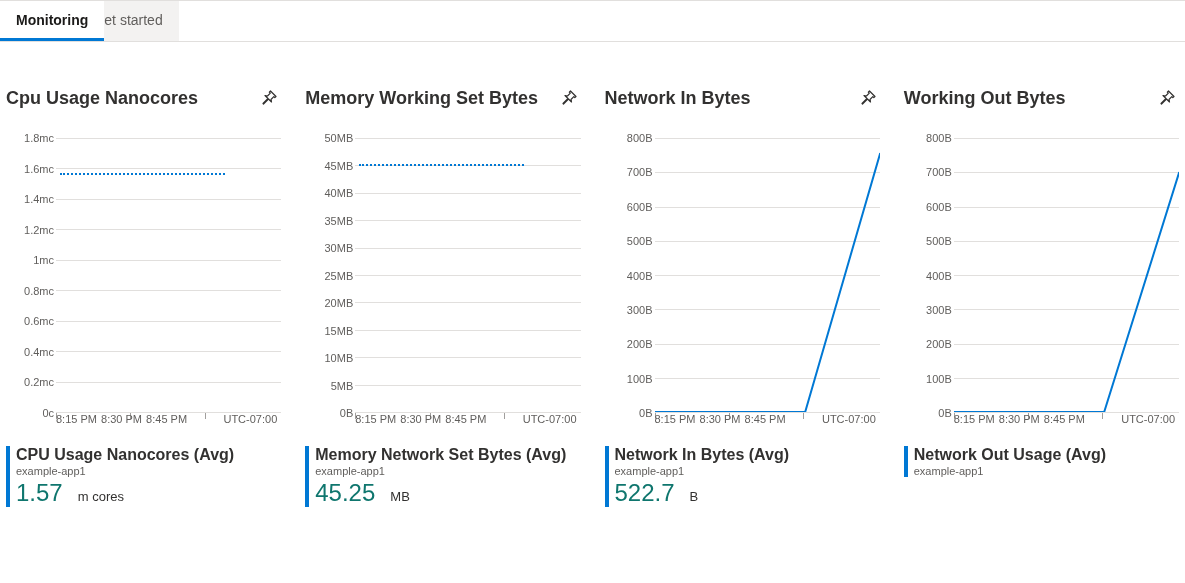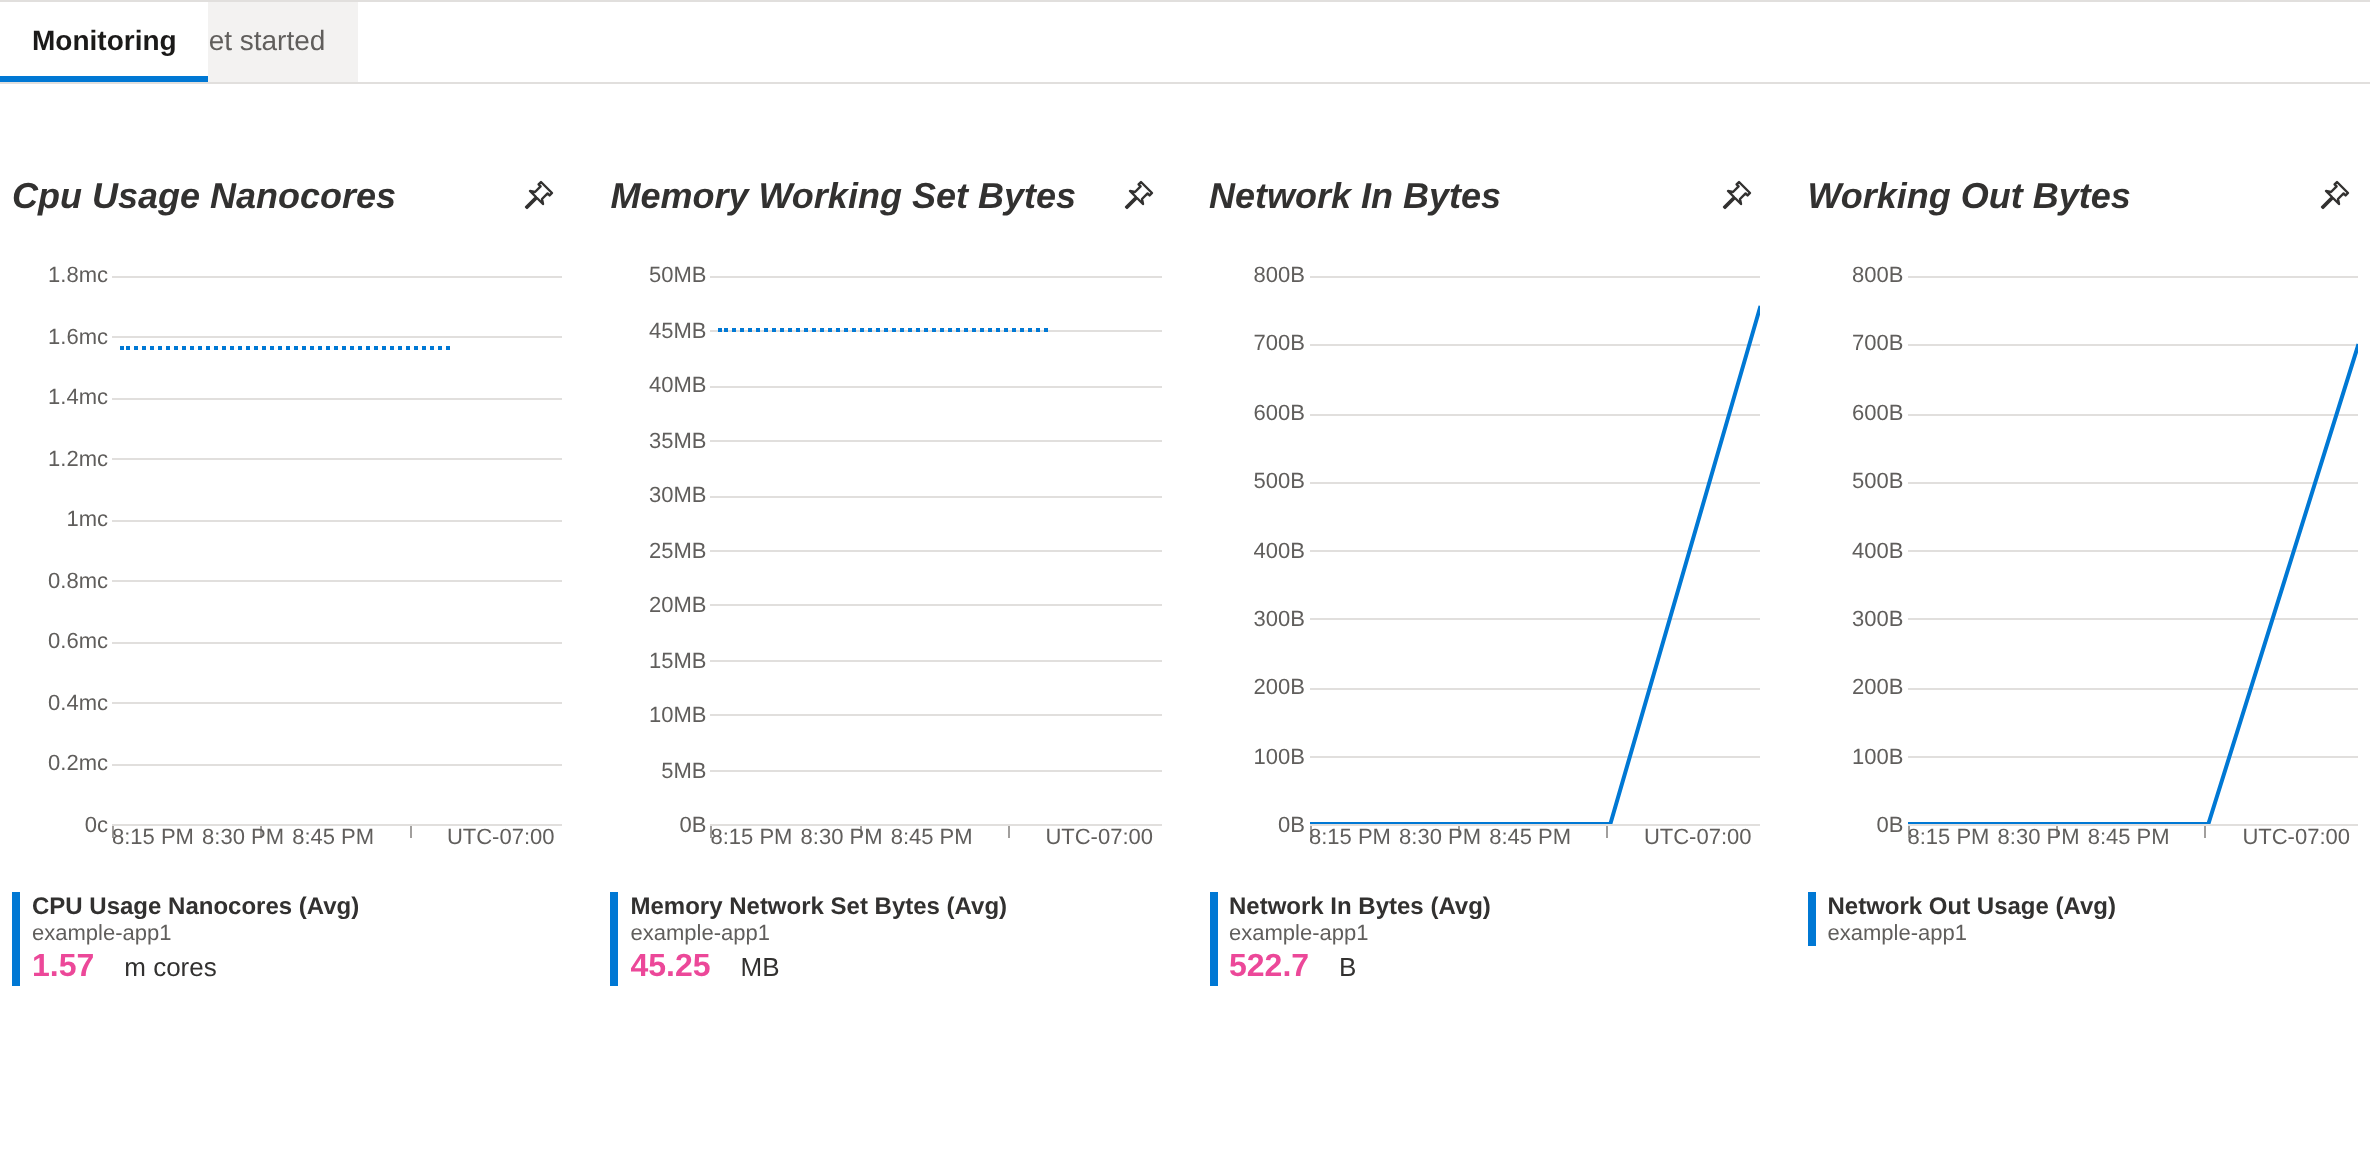--- a/index.html
+++ b/index.html
@@ -39,21 +39,20 @@
     grid-template-columns: repeat(4, 1fr);
     gap: 24px;
     padding: 44px 6px 24px 6px;
   }
   .card { }
   .card-head {
     display: flex;
     justify-content: space-between;
     align-items: center;
     margin-bottom: 28px;
-    font-style: italic;
   }
   .card-title {
     font-size: 18px;
     font-weight: 600;
     color: #323130;
   }
   .pin-btn {
     width: 24px; height: 24px;
     display: flex; align-items:center; justify-content:center;
     cursor: pointer;
@@ -111,24 +110,24 @@
     position:absolute; left:50px; right:0; bottom:25px; height:6px;
   }
   .x-tick-mark { position:absolute; bottom:-6px; width:0; height:6px; border-left:1px solid #a19f9d;}
   .x-tick { position:absolute; white-space:nowrap; }
   .tz { position:absolute; right:4px; }
   .legend {
     margin-top: 8px;
     padding-left: 6px;
     border-left: 4px solid #0078d4;
   }
-  .legend-title { font-size: 12px; font-weight:600; color:#323130; }
+  .legend-title { font-size: 16px; font-weight:600; color:#323130; }
   .legend-sub { font-size: 11px; color:#605e5c; margin-top:1px; }
   .legend-val { margin-top:2px; }
-  .legend-val .num { font-size: 16px; font-weight:700; color:#ec4899; }
+  .legend-val .num { font-size: 24px; font-weight:400; color:#0f766e; }
   .legend-val .unit { font-size: 13px; color:#323130; margin-left:15px; }
 </style>
 </head>
 <body>
 
 <div class="topbar">
   <div class="tab active">Monitoring</div>
   <div class="tab cut">et started</div>
 </div>
 

